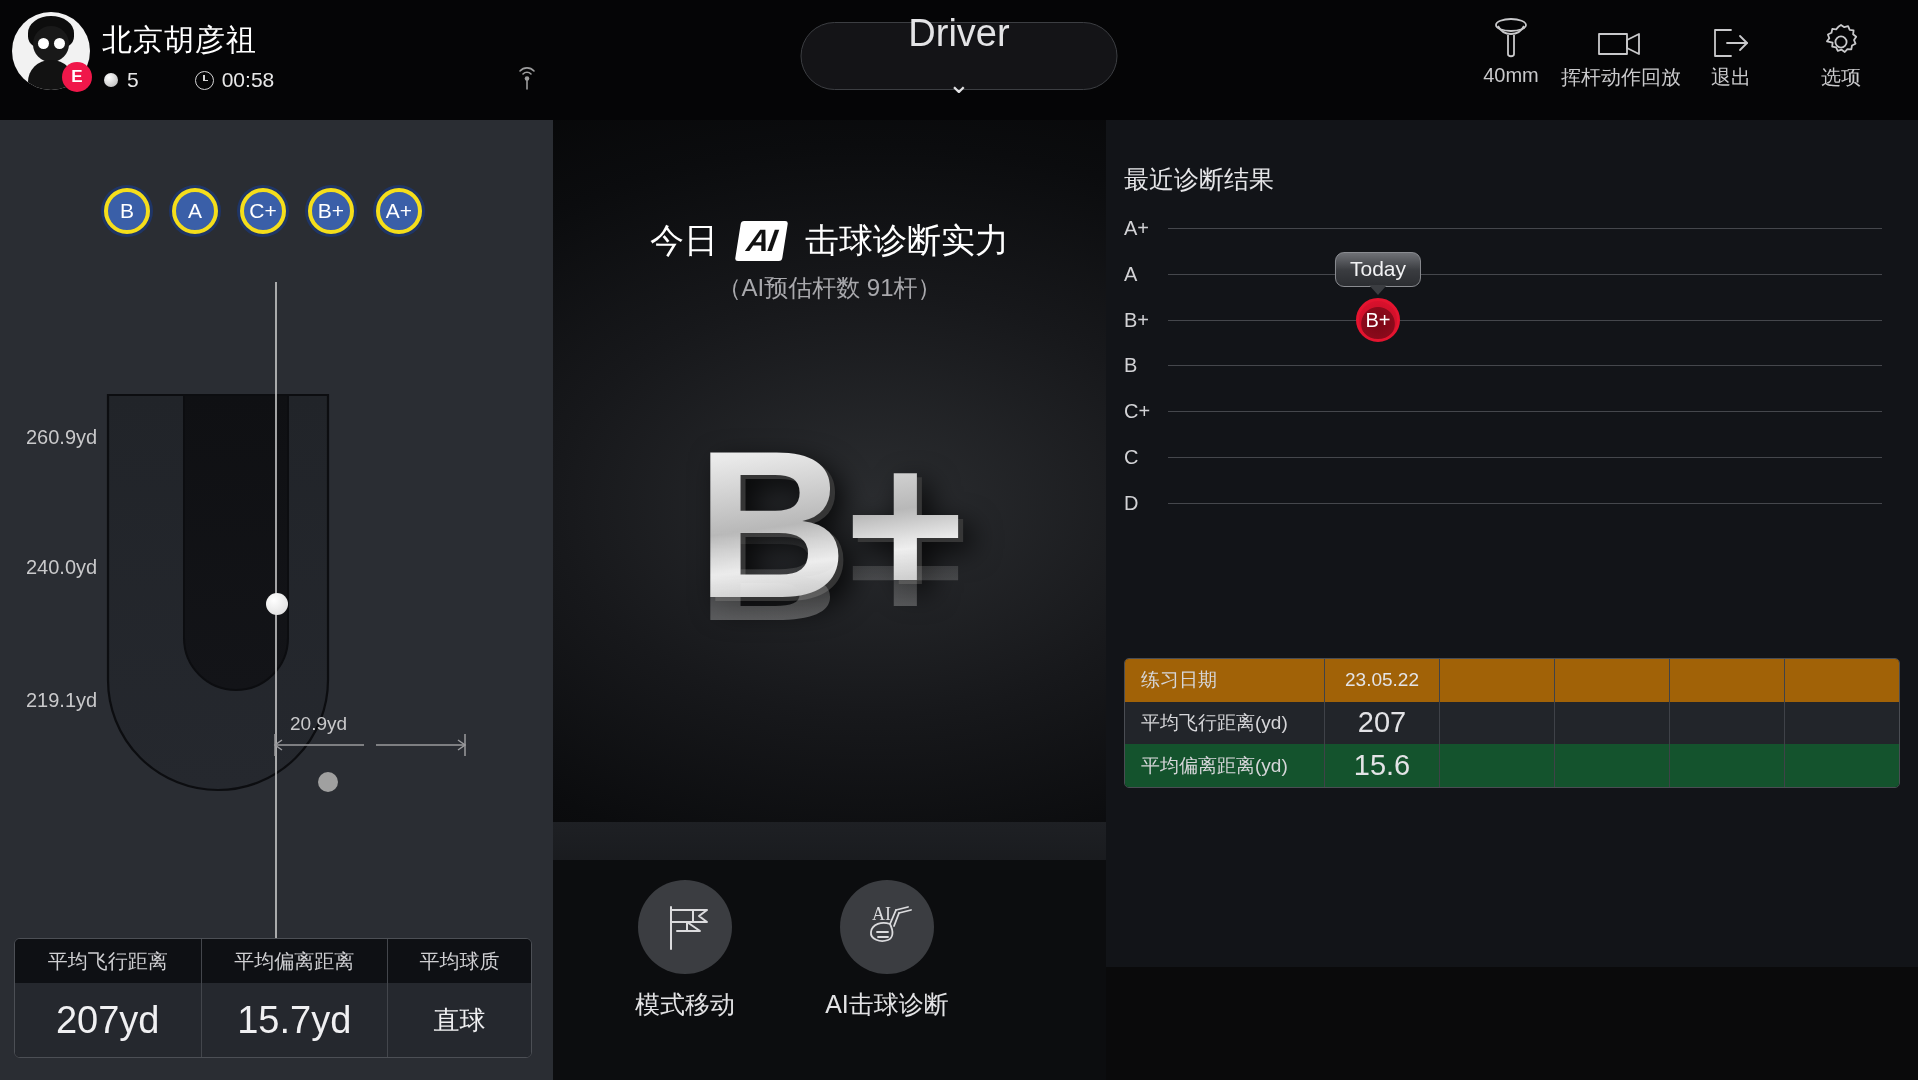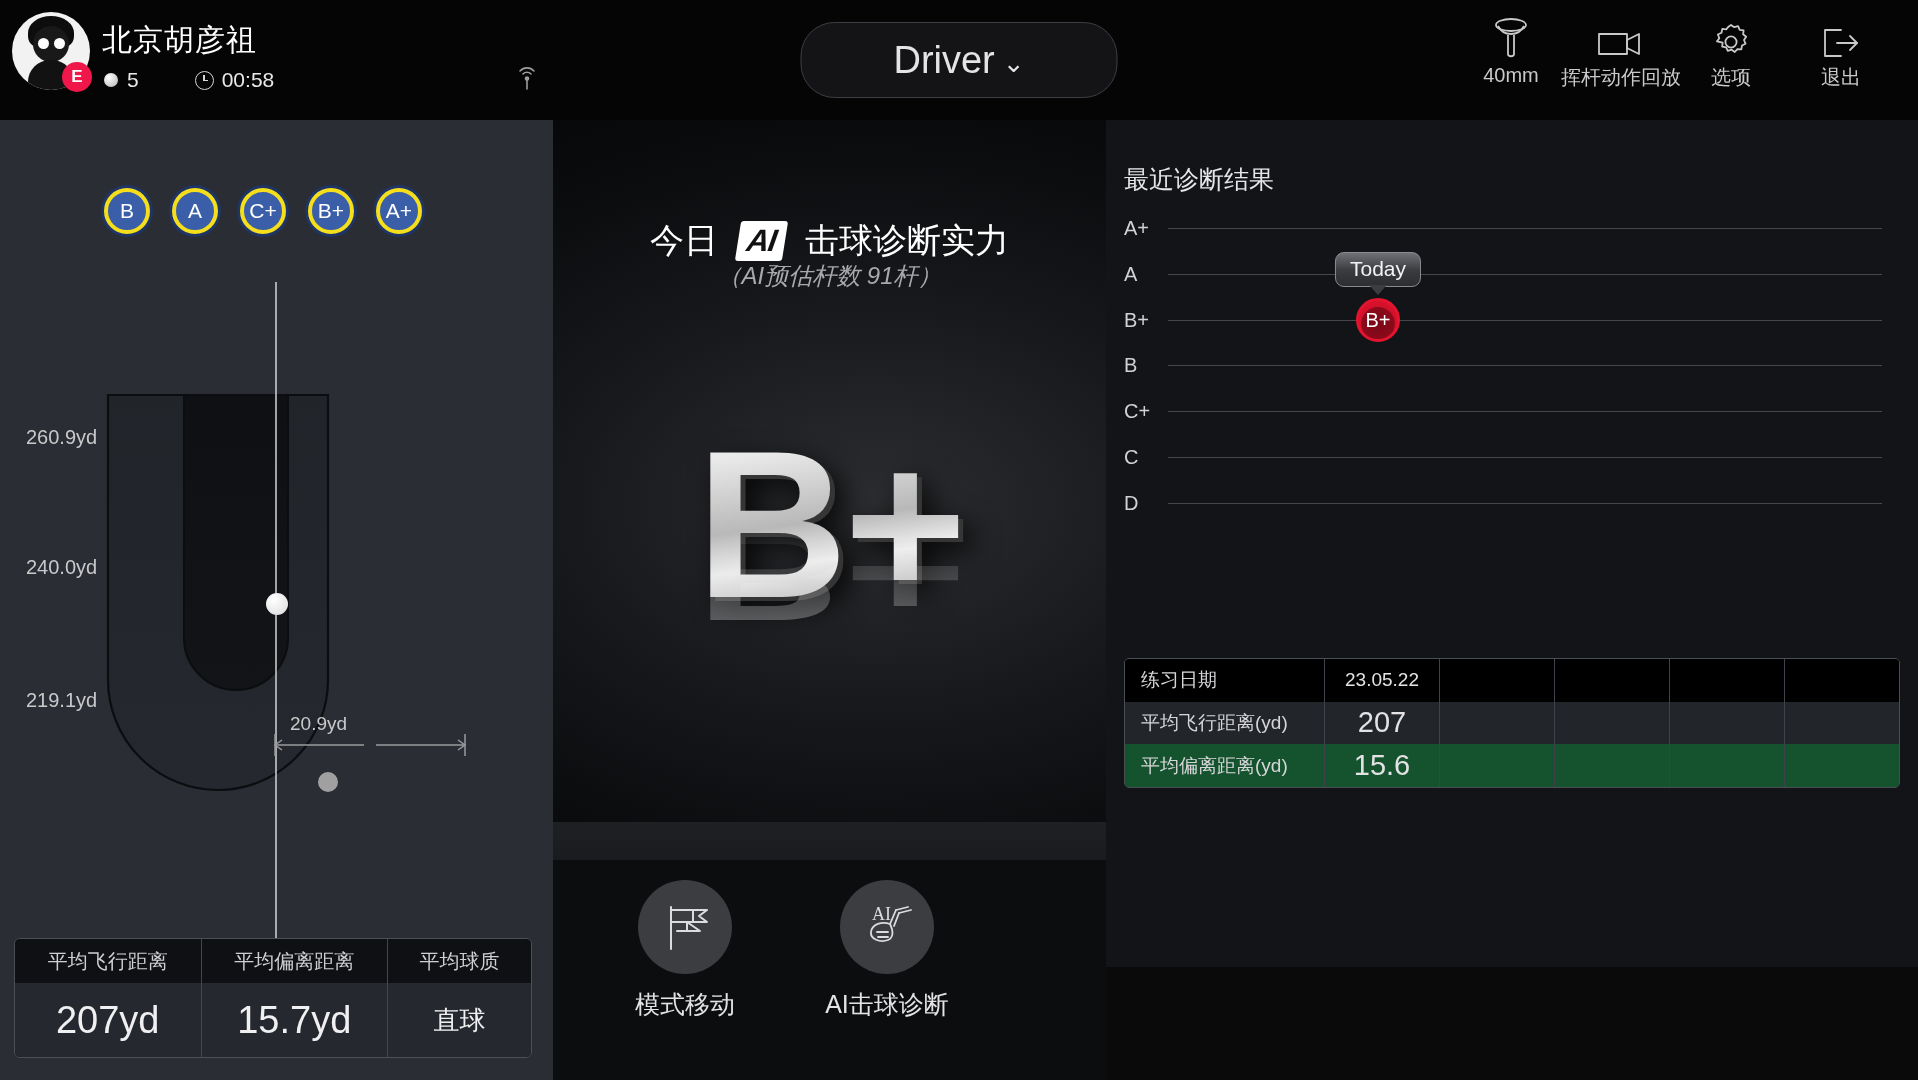--- a/index.html
+++ b/index.html
@@ -50,24 +50,24 @@
     background:radial-gradient(circle at 35% 32%, #ffffff, #c9c9c9 70%); display:inline-block; }
   .meta-ball{ display:flex; align-items:center; gap:9px; color:#e8e8e8; font-size:21px; }
   .meta-time{ display:flex; align-items:center; gap:8px; color:#e8e8e8; font-size:21px; margin-left:56px; }
   .clock-ic{ width:19px; height:19px; border:1.7px solid #d6d6d6; border-radius:50%; position:relative; display:inline-block; }
   .clock-ic::before{ content:""; position:absolute; left:7.2px; top:3.5px; width:1.7px; height:6px; background:#d6d6d6; }
   .clock-ic::after{ content:""; position:absolute; left:7.2px; top:8px; width:5px; height:1.7px; background:#d6d6d6; }
   .signal-ic{ position:absolute; left:512px; top:66px; color:#9d9d9d; font-size:25px; line-height:1; }
 
   .club-btn{
     position:absolute; left:50%; top:22px; transform:translateX(-50%);
-    width:317px; height:76px; border-radius:34px;
+    width:317px; height:68px; border-radius:34px;
     border:1.6px solid #3c3e42; background:#141417;
     display:flex; align-items:center; justify-content:center; gap:8px;
-    color:#e4e4e6; font-size:38px;
+    color:#e4e4e6; font-size:38px;flex-direction:column;
   }
   .club-caret{ font-size:26px; margin-top:6px; }
 
   .tools{ position:absolute; right:22px; top:10px; display:flex; gap:0; }
   .tool{ width:110px; display:flex; flex-direction:column; align-items:center; }
   .tool .ic{ height:54px; display:flex; align-items:flex-end; justify-content:center; }
   .tool .lb{ font-size:20px; color:#c9c9cb; white-space:nowrap; }
 
   
   .left{
@@ -112,21 +112,21 @@
     overflow:hidden;
   }
   .ai-title{ position:absolute; left:0; right:0; top:98px; text-align:center;
     color:#fff; font-size:34px; display:flex; align-items:center; justify-content:center; gap:14px; }
   .ai-logo{
     display:inline-flex; align-items:center; justify-content:center;
     background:#fff; color:#111; font-style:italic; font-weight:bold;
     font-size:31px; padding:2px 9px; transform:skewX(-9deg); border-radius:3px;
     margin:0 6px; letter-spacing:-1px;
   }
-  .ai-sub{ position:absolute; left:0; right:0; top:140px; text-align:center; color:#a9a9ad; font-size:24px;font-style:italic; }
+  .ai-sub{ position:absolute; left:0; right:0; top:152px; text-align:center; color:#a9a9ad; font-size:24px; }
   .bigrade{
     position:absolute; left:0; right:0; top:300px; text-align:center;
     font-size:210px; font-weight:bold; line-height:1;
     background:linear-gradient(172deg,#ffffff 0%,#e9e9e9 22%,#b8b8b8 48%,#f2f2f2 62%,#9b9b9b 88%);
     -webkit-background-clip:text; background-clip:text; color:transparent;
     text-shadow:0 0 0 rgba(0,0,0,0); letter-spacing:-4px;
     filter:drop-shadow(5px 4px 0 rgba(60,60,60,.85)) drop-shadow(9px 9px 14px rgba(0,0,0,.8));
   }
   .bigrade-ref{
     position:absolute; left:0; right:0; top:520px; text-align:center;
@@ -179,21 +179,21 @@
     width:44px; height:44px; border-radius:50%;
     background:radial-gradient(circle at 50% 60%, #7a0716 0%, #8c0a1b 55%, #d2102a 58%, #e21230 100%);
     border:3.5px solid #e4142f;
     color:#fff; font-size:20px; display:flex; align-items:center; justify-content:center;
   }
   .rtable{
     position:absolute; left:18px; top:538px; width:776px; height:130px;
     border:1.6px solid #4a4d53; border-radius:5px; overflow:hidden;
   }
   .rrow{ display:flex; height:33.3333%; }
-  .rrow:nth-child(1){ background:#000000; }
+  .rrow:nth-child(1){ background:#a16207; }
   .rrow:nth-child(2){ background:#22252a; }
   .rrow:nth-child(3){ background:#14532d; }
   .rcell{ border-right:1px solid #3f4248; display:flex; align-items:center; justify-content:center;
     color:#e3e3e6; font-size:19px; }
   .rcell.lbl{ flex:0 0 200px; justify-content:flex-start; padding-left:16px; color:#d6d6d9; font-size:19px; }
   .rcell.v{ flex:1; }
   .rcell:last-child{ border-right:none; }
   .rrow:nth-child(2) .rcell.v1, .rrow:nth-child(3) .rcell.v1{ font-size:29px; }
 </style>
 </head>
@@ -258,37 +258,37 @@
           <svg width="54" height="40" viewBox="0 0 54 40" fill="none" stroke="#c9c9cb" stroke-width="1.8" stroke-linejoin="round">
             <rect x="5" y="10" width="28" height="20"></rect>
             <path d="M33 16l12-6v20l-12-6z"></path>
           </svg>
         </span>
         <span class="lb">挥杆动作回放</span>
       </div>
 
       <div class="tool">
         <span class="ic">
-          <svg width="44" height="44" viewBox="0 0 44 44" fill="none" stroke="#c9c9cb" stroke-width="1.8" stroke-linejoin="round">
-            <path d="M22 5l3.3 2.2 3.8-1 1.6 3.6 3.9.6-.5 3.9 3.1 2.4-2.2 3.3 1.5 3.7-3.5 1.8-.7 3.9-3.9-.3-2.6 2.9-3.2-2.3-3.8 1.1-1.7-3.5-3.9-.7.4-3.9L8 21.4l2.3-3.2-1.4-3.7 3.6-1.7.8-3.9 3.9.4L19.8 6.4z"></path>
-            <circle cx="22" cy="22" r="5.6"></circle>
-          </svg>
-        </span>
-        <span class="lb">选项</span>
-      </div>
-
-      <div class="tool">
-        <span class="ic">
           <svg width="48" height="42" viewBox="0 0 48 42" fill="none" stroke="#c9c9cb" stroke-width="1.8" stroke-linecap="round" stroke-linejoin="round">
             <path d="M24 8H8v26h16"></path>
             <path d="M20 21h20"></path>
             <path d="M33 14l7 7-7 7"></path>
           </svg>
         </span>
         <span class="lb">退出</span>
+      </div>
+
+      <div class="tool">
+        <span class="ic">
+          <svg width="44" height="44" viewBox="0 0 44 44" fill="none" stroke="#c9c9cb" stroke-width="1.8" stroke-linejoin="round">
+            <path d="M22 5l3.3 2.2 3.8-1 1.6 3.6 3.9.6-.5 3.9 3.1 2.4-2.2 3.3 1.5 3.7-3.5 1.8-.7 3.9-3.9-.3-2.6 2.9-3.2-2.3-3.8 1.1-1.7-3.5-3.9-.7.4-3.9L8 21.4l2.3-3.2-1.4-3.7 3.6-1.7.8-3.9 3.9.4L19.8 6.4z"></path>
+            <circle cx="22" cy="22" r="5.6"></circle>
+          </svg>
+        </span>
+        <span class="lb">选项</span>
       </div>
     </div>
   </div>
 
   <div class="left">
 
     <div class="grades">
       <div class="gchip">B</div>
       <div class="gchip">A</div>
       <div class="gchip">C+</div>

